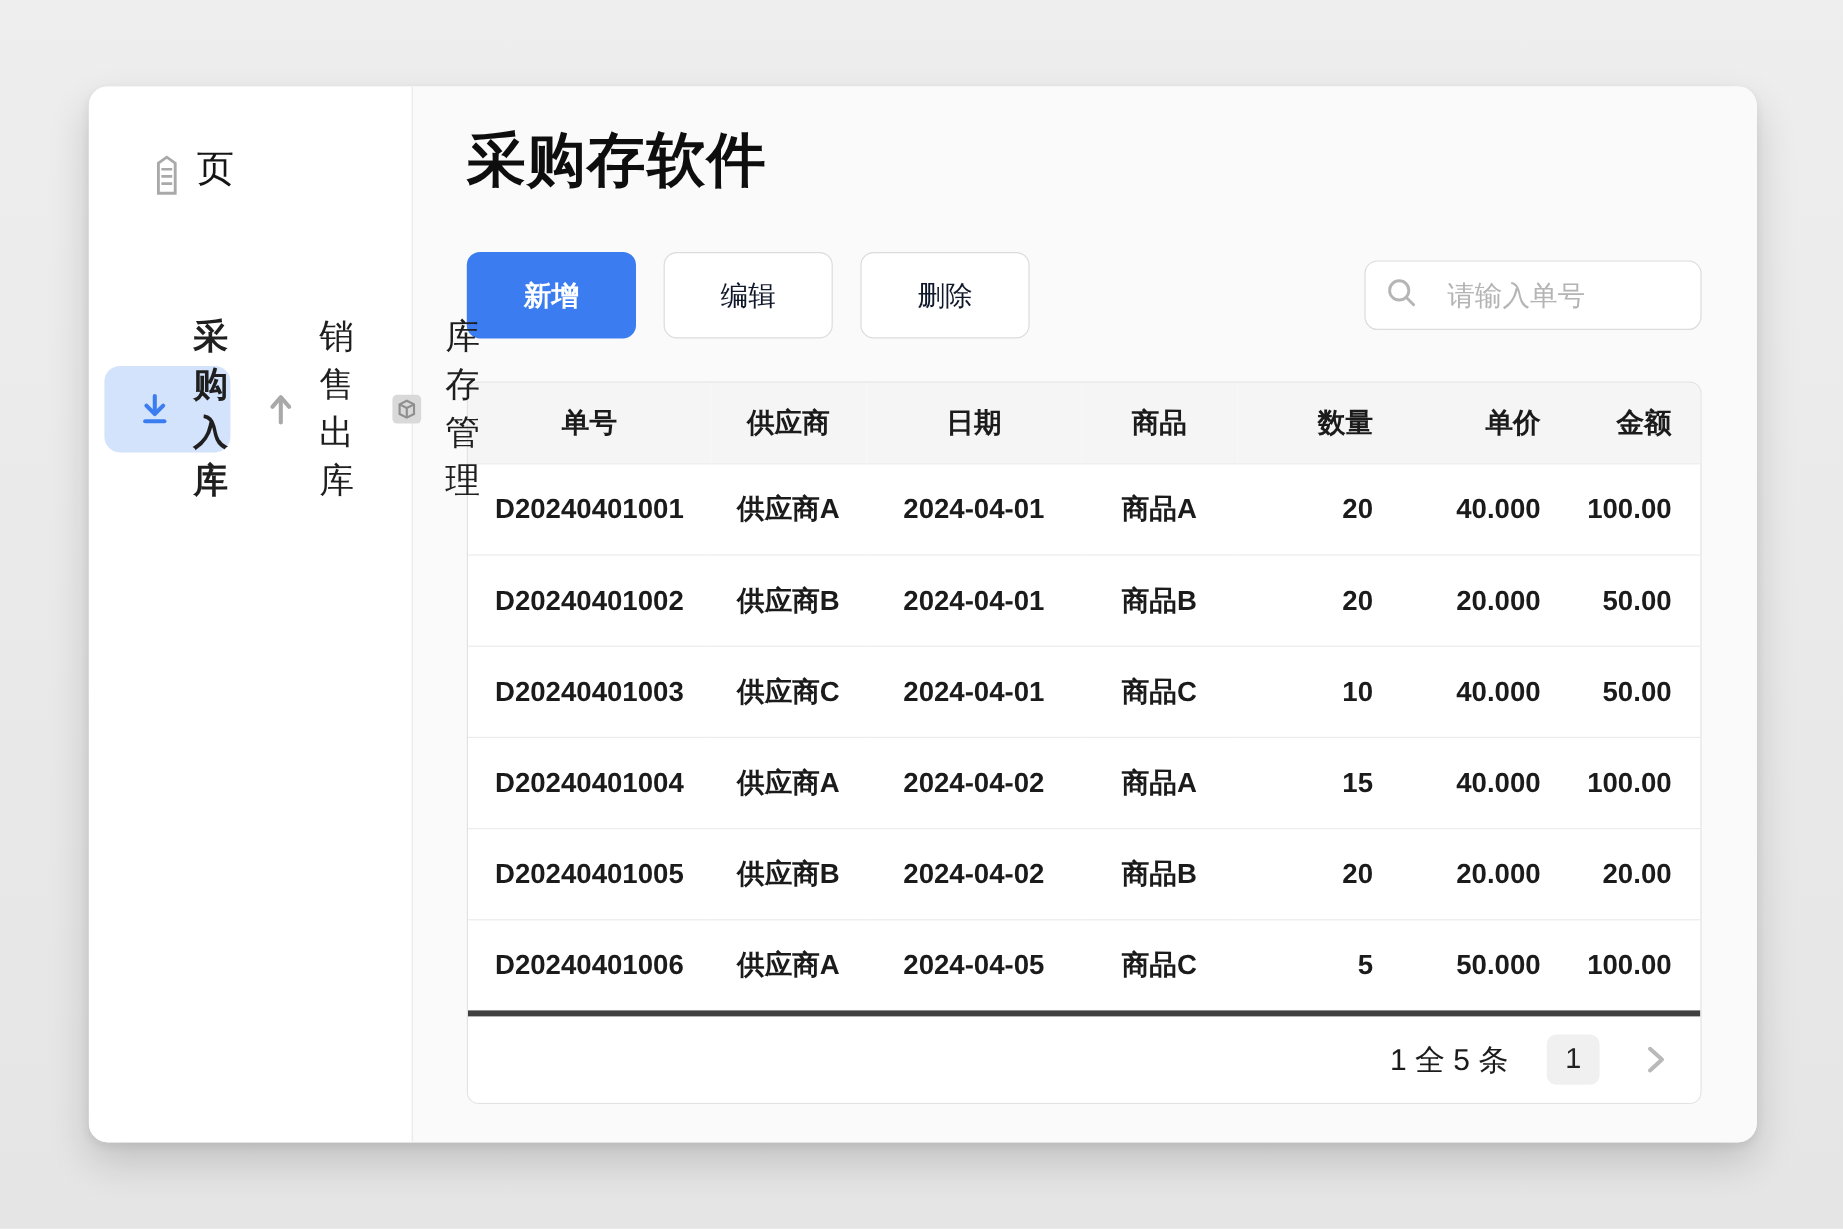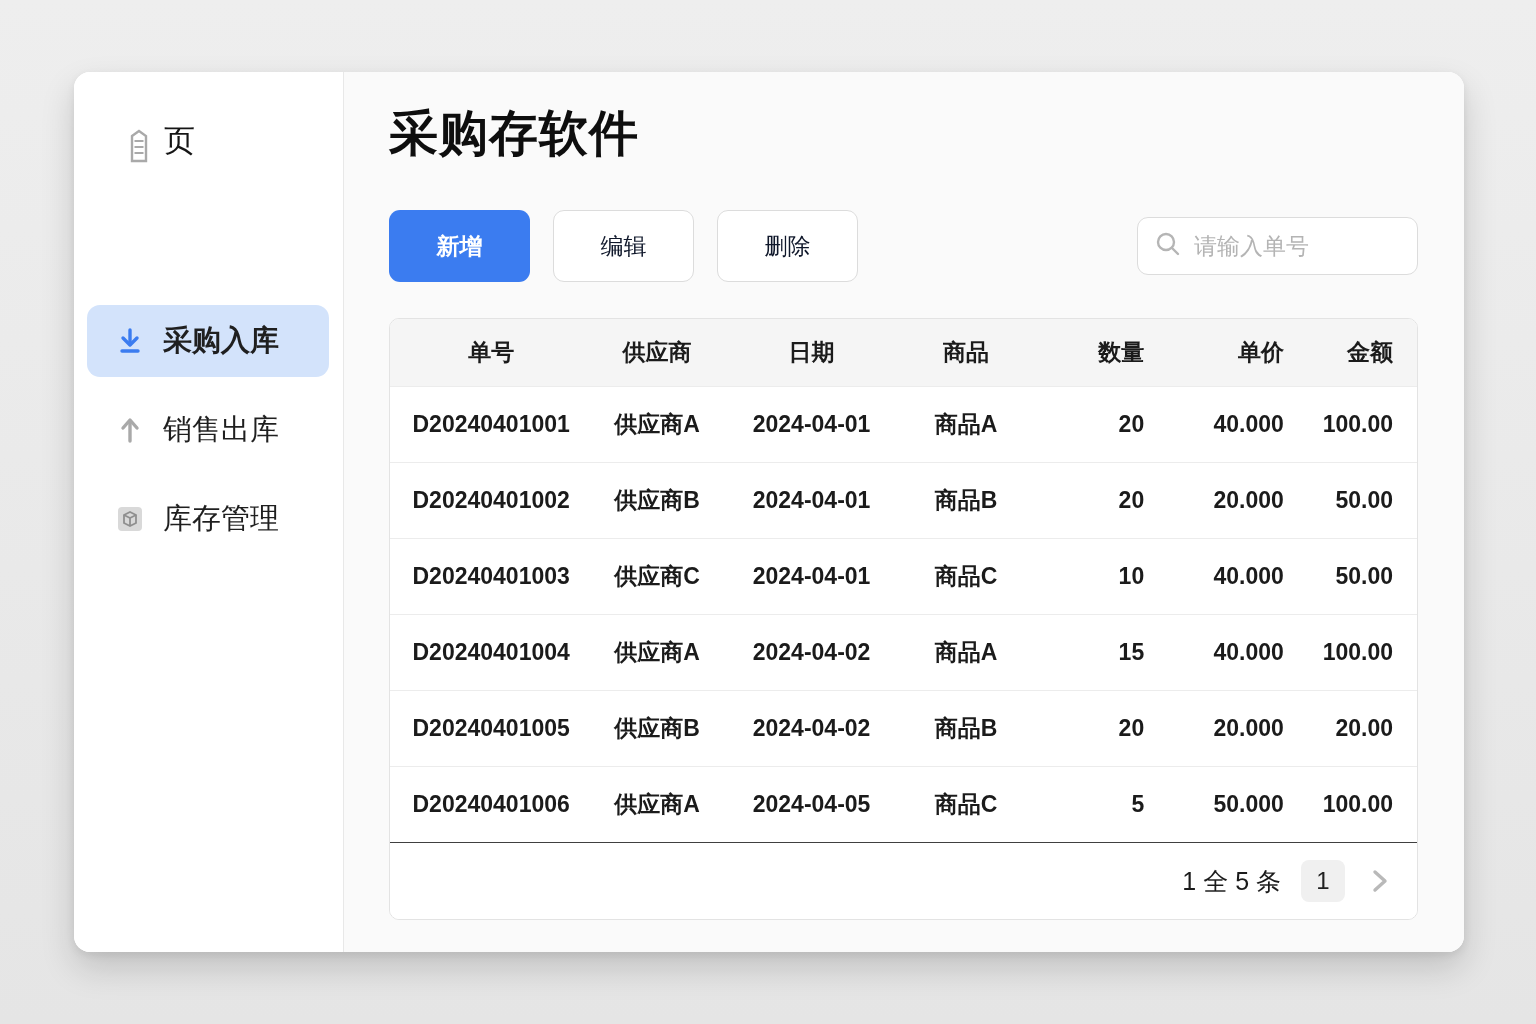--- a/index.html
+++ b/index.html
@@ -10,55 +10,55 @@
     position:relative; overflow:hidden;
   }
   .window {
     position:absolute; left:74px; top:72px; width:1390px; height:880px;
     background:#ffffff; border-radius:16px; overflow:hidden; display:flex;
     box-shadow:0 16px 34px rgba(0,0,0,.16), 0 3px 8px rgba(0,0,0,.07);
   }
   
   .sidebar { width:270px; flex-shrink:0; background:#fff; border-right:1px solid #e8e8e8; position:relative; }
   .home-item { position:absolute; top:48px; left:49px; display:flex; align-items:flex-end; gap:9px; font-size:31px; color:#151515; }
-  .nav { position:absolute; top:233px; left:13px; right:14px; display:flex; flex-direction:column; gap:17px; }
+  .nav { position:absolute; top:233px; left:13px; right:14px; display:flex; flex-direction:row; }
   .nav-item {
     height:72px; border-radius:13px; display:flex; align-items:center;
     padding-left:27px; gap:17px; font-size:29px; color:#1f1f1f; cursor:default;
   }
   .nav-item.active { background:#d3e3fb; font-weight:600; }
   .nav-icon { width:32px; height:32px; display:flex; align-items:center; justify-content:center; }
   
   .main { flex:1; background:#fafafa; padding:0 46px 0 45px; }
   .page-title { margin-top:29px; font-size:49px; font-weight:800; color:#0e0e0e; letter-spacing:1px; }
   .toolbar { margin-top:43px; display:flex; align-items:center; }
   .btn {
     height:72px; width:141px; border-radius:11px; font-size:23px;
     display:flex; align-items:center; justify-content:center; cursor:pointer;
   }
   .btn-primary { background:#3b7cf0; color:#ffffff; font-weight:600; border:none; }
   .btn-plain { background:#ffffff; border:1.5px solid #dcdcdc; color:#0f172a; margin-left:23px; }
   .search-box {
     margin-left:auto; width:281px; height:58px; background:#fff;
     border:1.5px solid #dcdcdc; border-radius:11px;
-    display:flex; align-items:center; padding:0 17px; gap:13px;
+    display:flex; align-items:center; padding:0 17px; gap:25px;
   }
   .search-box input { flex:1; border:none; outline:none; background:transparent; font-size:23px; color:#333; font-family:inherit; }
   .search-box input::placeholder { color:#b4b4b4; }
   
   .table-card { margin-top:36px; background:#fff; border:1px solid #e3e3e3; border-radius:10px; overflow:hidden; }
   table { width:100%; border-collapse:collapse; table-layout:fixed; font-size:23px; color:#1b1b1b; }
   thead th { background:#f5f5f5; height:67px; font-weight:600; text-align:center; }
   tbody td { height:76px; border-top:1px solid #ececec; text-align:center;font-weight:bold; }
   .al-r { text-align:right !important; padding-right:16px; }
   th:last-child, td:last-child { padding-right:24px; }
   .pagination {
-    height:77px; border-top:1px solid #404040; background:#fff;
+    height:77px; border-top:5px solid #404040; background:#fff;
     display:flex; align-items:center; justify-content:flex-end;
-    padding-right:22px; gap:20px; font-size:25px; color:#1b1b1b;
+    padding-right:22px; gap:32px; font-size:25px; color:#1b1b1b;
   }
   .page-box {
     width:44px; height:42px; border-radius:8px; background:#f0f0f0;
     display:flex; align-items:center; justify-content:center; font-size:24px; color:#222; cursor:pointer;
   }
   .next-btn { width:30px; height:42px; display:flex; align-items:center; justify-content:center; cursor:pointer; }
 </style>
 </head>
 <body>
 

